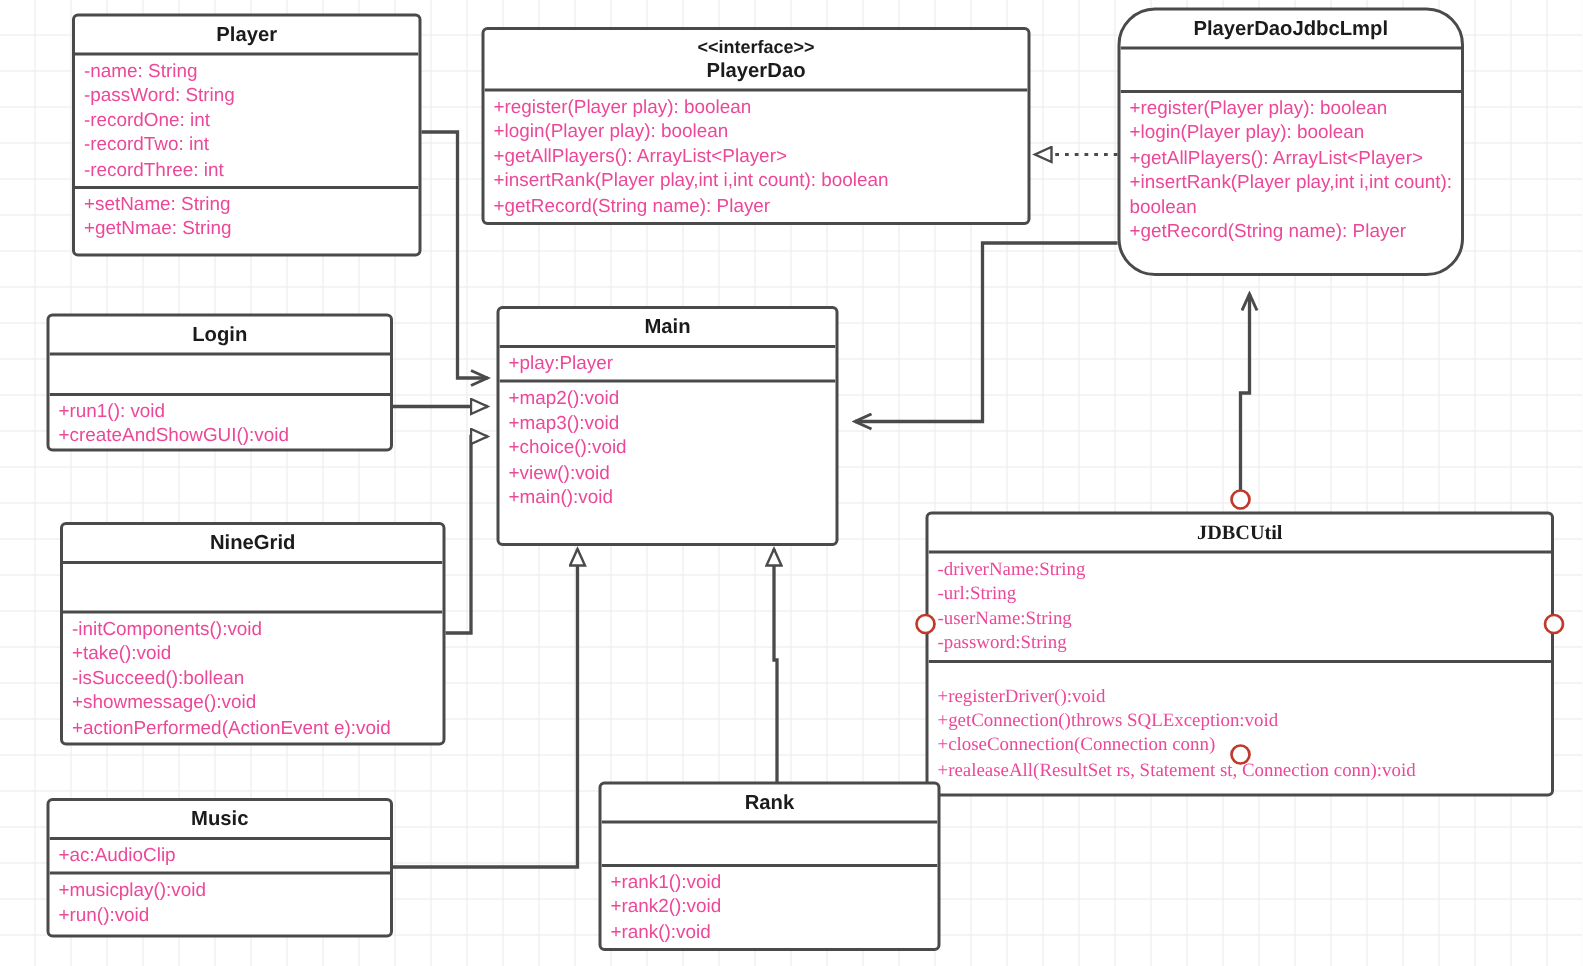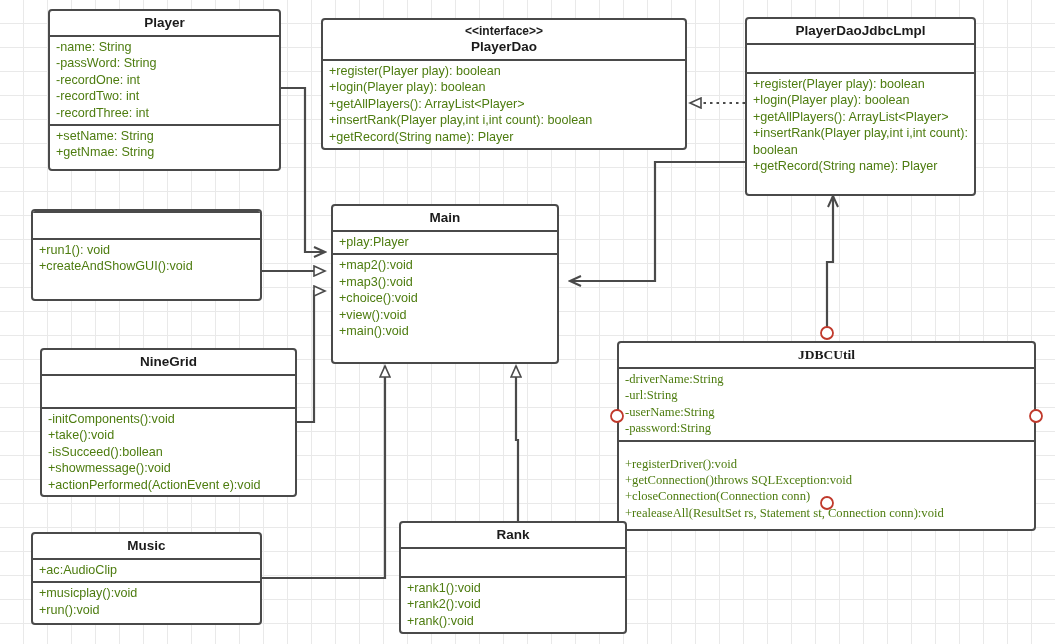--- a/index.html
+++ b/index.html
@@ -41,21 +41,21 @@
     font-weight:bold;
     font-size:12px;
   }
   .uml .sep{
     height:0;
     border-top:2px solid #4a4a4a;
   }
   .uml .compartment{
     padding:2px 6px 3px 6px;
     font-size:12.6px;
-    color:#4d7c0f;
+    color:#ec4899;
     line-height:16.4px;
   }
   .uml .compartment.empty{
     min-height:20px;
     padding:0;
   }
   .uml .row{ white-space:nowrap; }
   .uml .row.wrap{ white-space:normal; }
 
   svg.edges{
@@ -132,35 +132,36 @@
     <div class="sep"></div>
     <div class="compartment">
       <div class="row">+register(Player play):  boolean</div>
       <div class="row">+login(Player play):  boolean</div>
       <div class="row">+getAllPlayers():  ArrayList&lt;Player&gt;</div>
       <div class="row">+insertRank(Player play,int i,int count):  boolean</div>
       <div class="row">+getRecord(String name):  Player</div>
     </div>
   </div>
 
-  <div class="uml" style="left:745px;top:17px;width:231px;height:179px;">
+  <div class="uml" style="left:745px;top:5px;width:231px;height:179px;border-radius:25px;">
     <div class="title">PlayerDaoJdbcLmpl</div>
     <div class="sep"></div>
     <div class="compartment empty" style="height:27px;"></div>
     <div class="sep"></div>
     <div class="compartment">
       <div class="row wrap">+register(Player play):  boolean</div>
       <div class="row wrap">+login(Player play):  boolean</div>
       <div class="row wrap">+getAllPlayers(): ArrayList&lt;Player&gt;</div>
       <div class="row wrap">+insertRank(Player play,int i,int count):  boolean</div>
       <div class="row wrap">+getRecord(String name):  Player</div>
     </div>
   </div>
 
   <div class="uml" style="left:31px;top:209px;width:231px;height:92px;">
+    <div class="title">Login</div>
     <div class="sep"></div>
     <div class="compartment empty" style="height:25px;"></div>
     <div class="sep"></div>
     <div class="compartment">
       <div class="row">+run1():  void</div>
       <div class="row">+createAndShowGUI():void</div>
     </div>
   </div>
 
   <div class="uml" style="left:331px;top:204px;width:228px;height:160px;">

